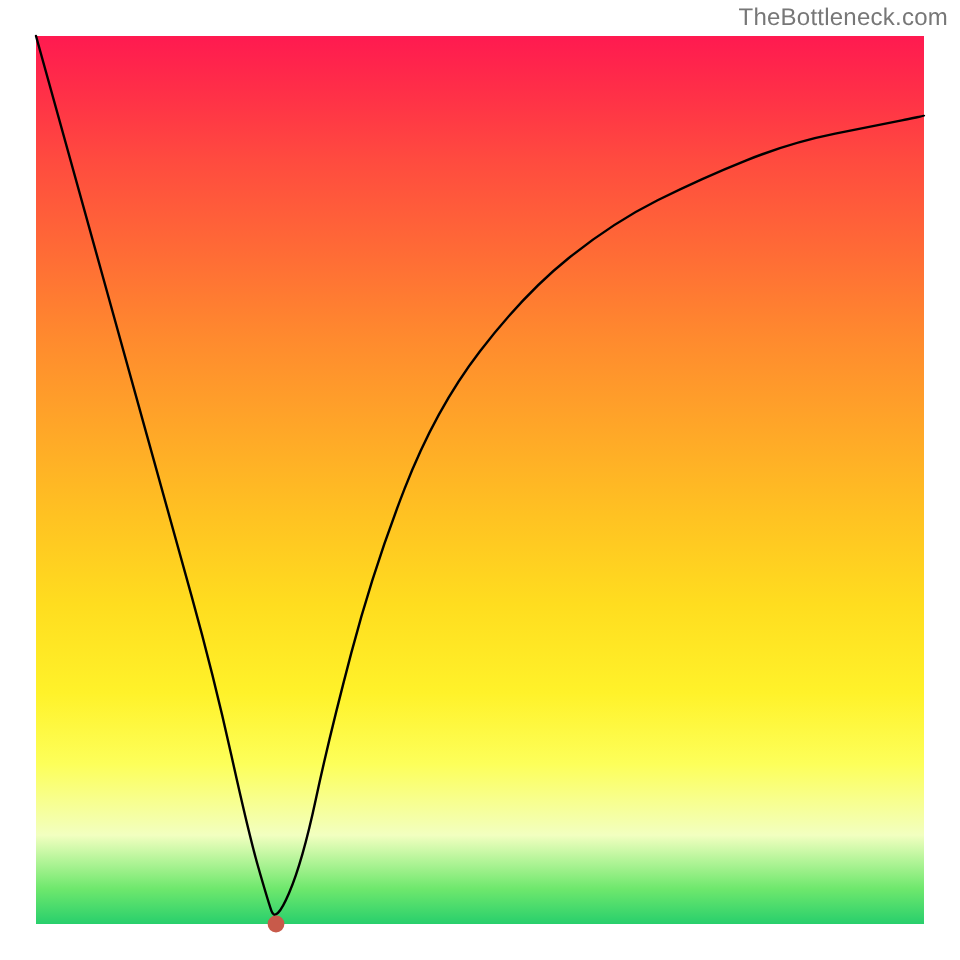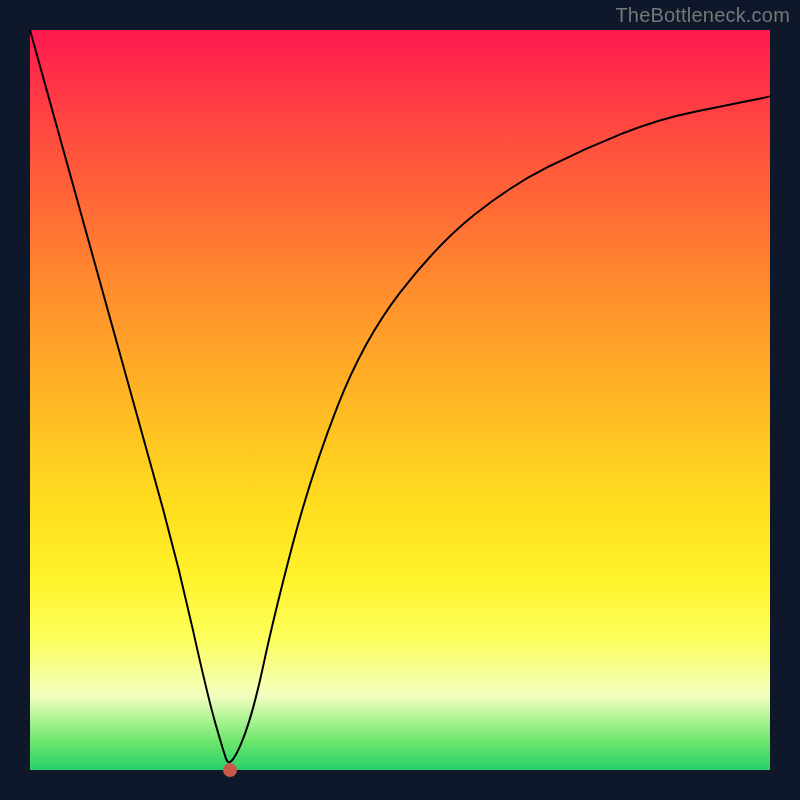--- a/index.html
+++ b/index.html
@@ -8,21 +8,21 @@
     width: 800px;
     height: 800px;
     background: #000;
     overflow: hidden;
     font-family: Arial, Helvetica, sans-serif;
   }
   .frame {
     position: relative;
     width: 800px;
     height: 800px;
-    background: #0f172a;
+    background: #ffffff;
   }
   .watermark {
     position: absolute;
     top: 4px;
     right: 10px;
     color: #777;
     font-size: 20px;
     font-weight: 500;
     letter-spacing: 0.2px;
     user-select: none;

